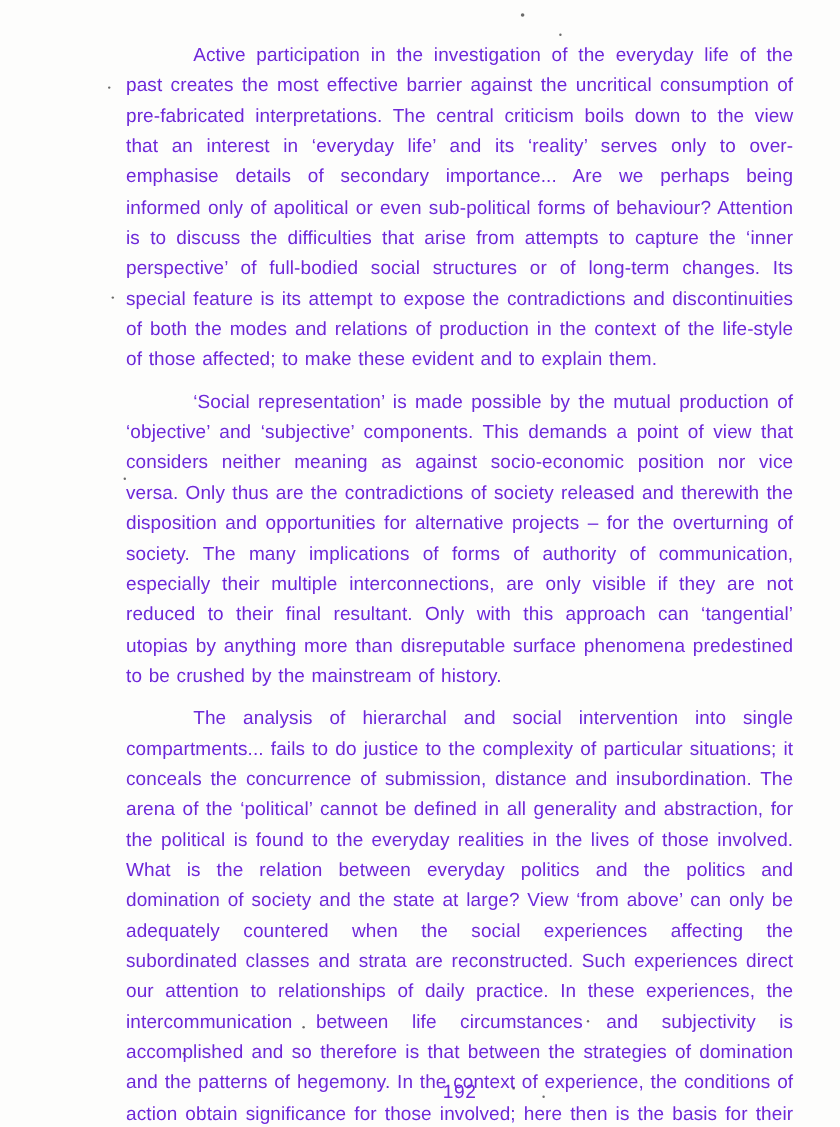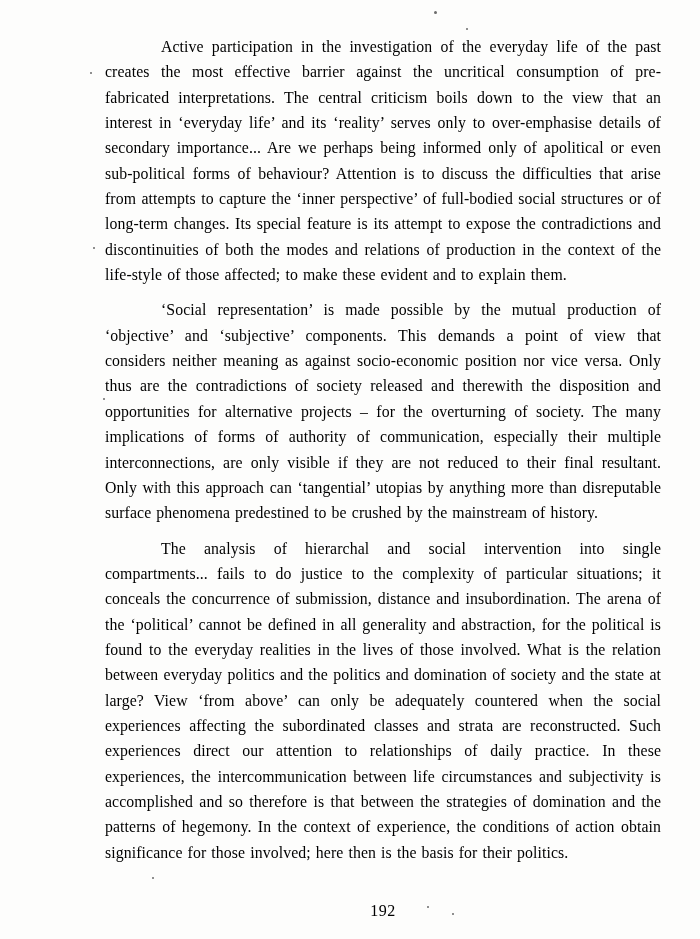--- a/index.html
+++ b/index.html
@@ -5,22 +5,22 @@
   html, body {
     margin: 0;
     padding: 0;
     background: #ffffff;
   }
   .page {
     position: relative;
     width: 700px;
     height: 939px;
     background: #fdfdfc;
-    font-family: Liberation Serif, serif;
-    color: #000000;
+    font-family: Liberation Sans, sans-serif;
+    color: #6d28d9;
     overflow: hidden;
   }
   .text-block {
     position: absolute;
     left: 105px;
     top: 34px;
     width: 556px;
   }
   .para {
     margin: 0;

